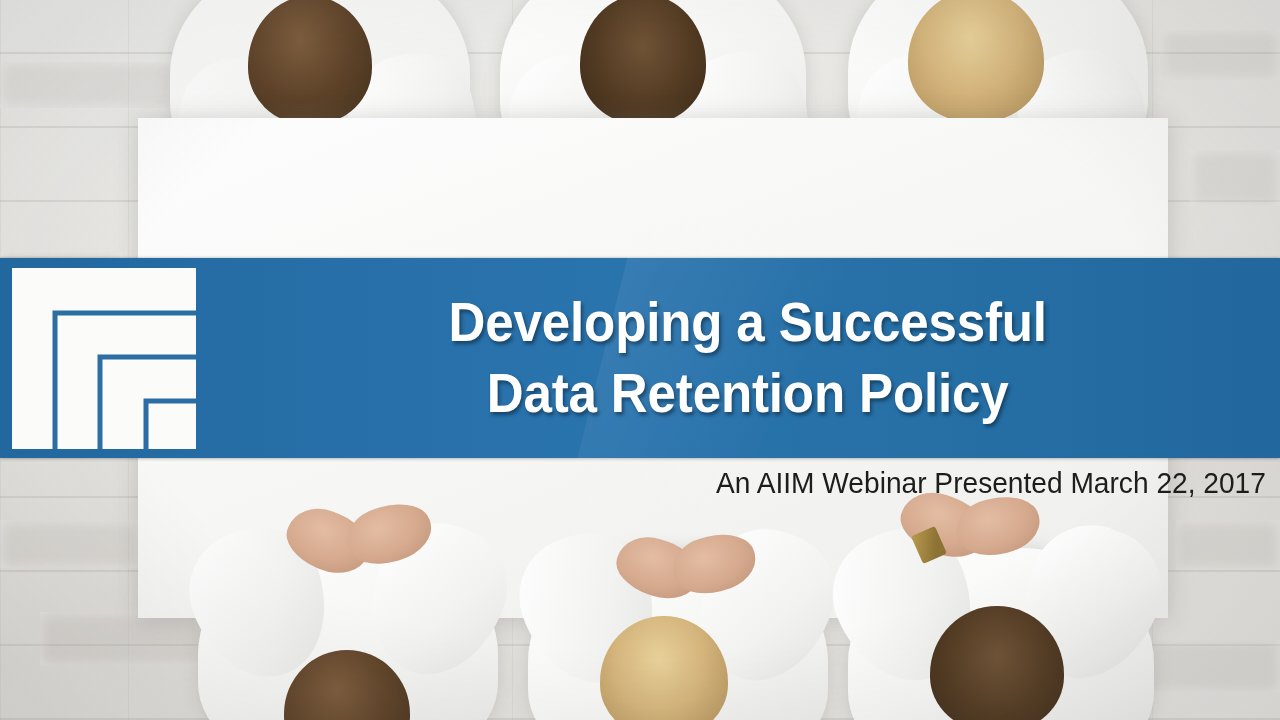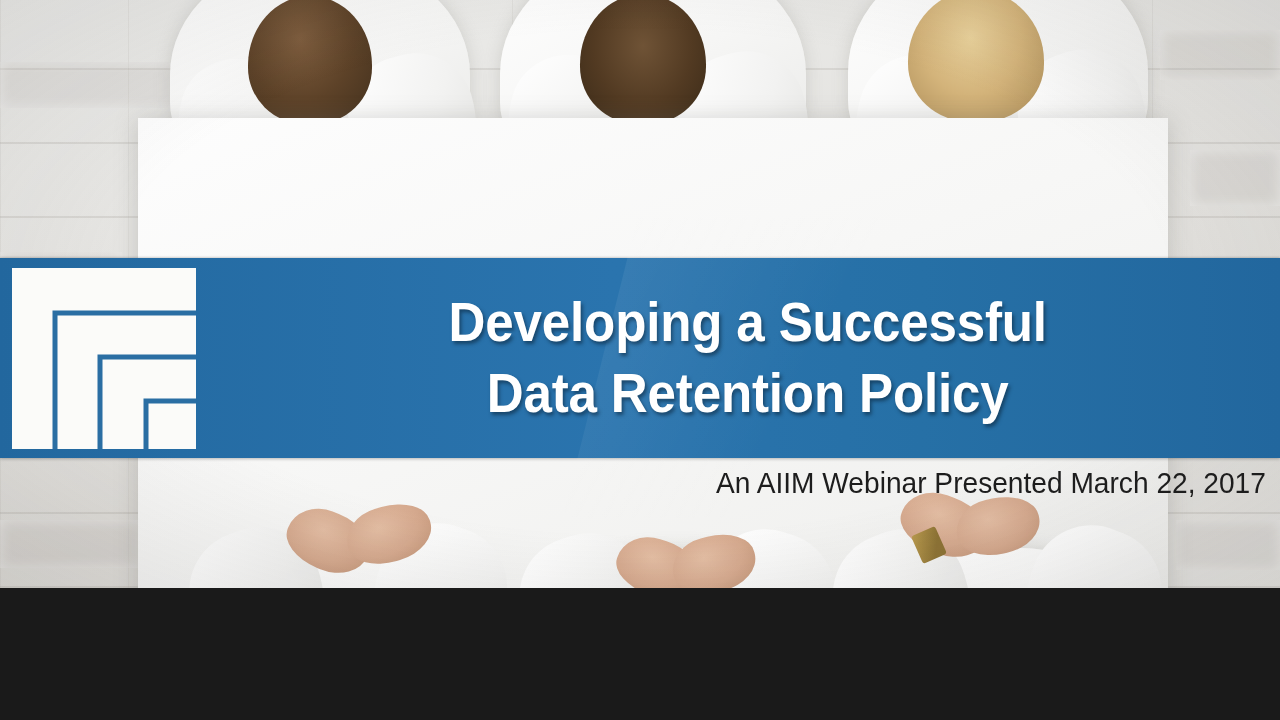--- a/index.html
+++ b/index.html
@@ -4,21 +4,21 @@
 <title>Slide</title>
 <style>
   html, body {
     margin: 0;
     padding: 0;
     background: #1a1a1a;
   }
   #slide {
     position: relative;
     width: 1280px;
-    height: 588px;
+    height: 720px;
     overflow: hidden;
     font-family: "Liberation Sans", sans-serif;
     background: #e9e9e7;
   }
 
   
   .photo {
     position: absolute;
     inset: 0;
     overflow: hidden;

